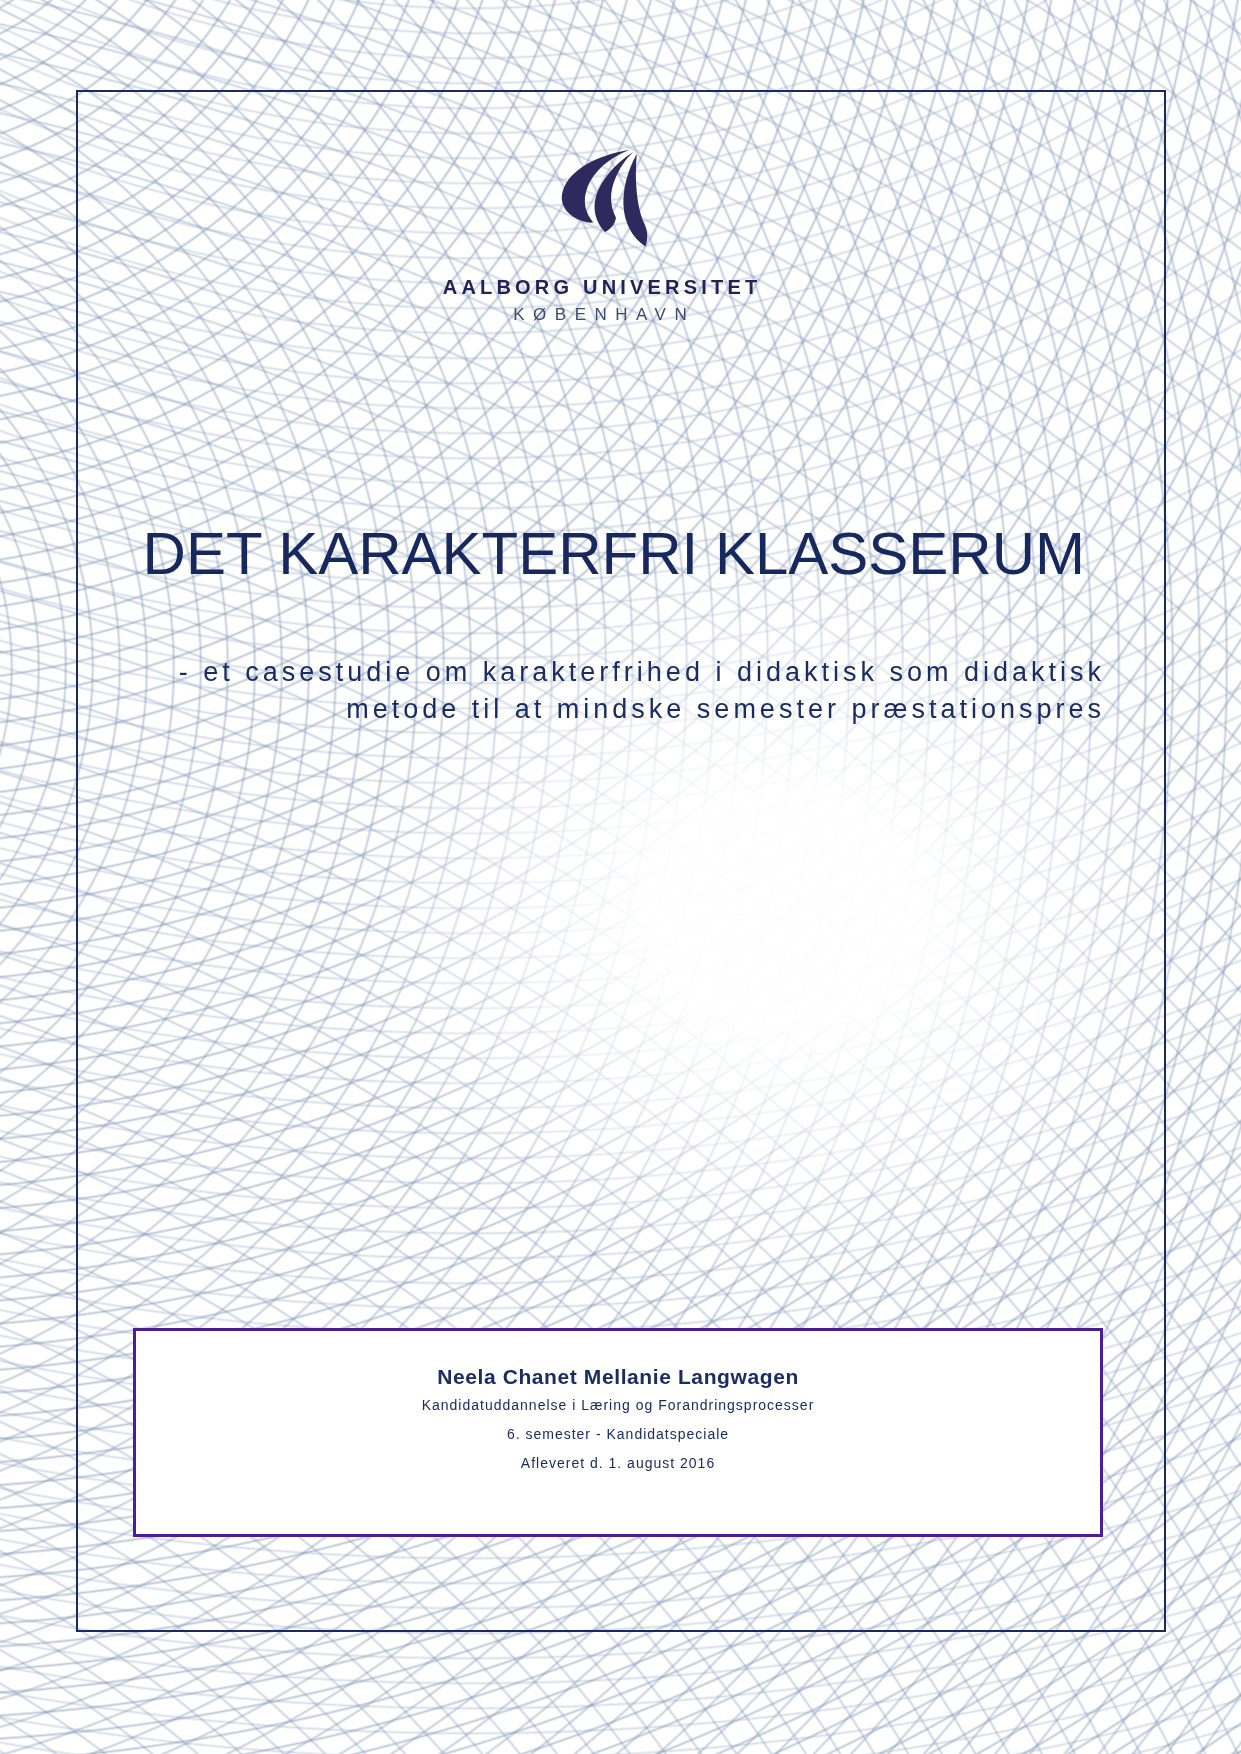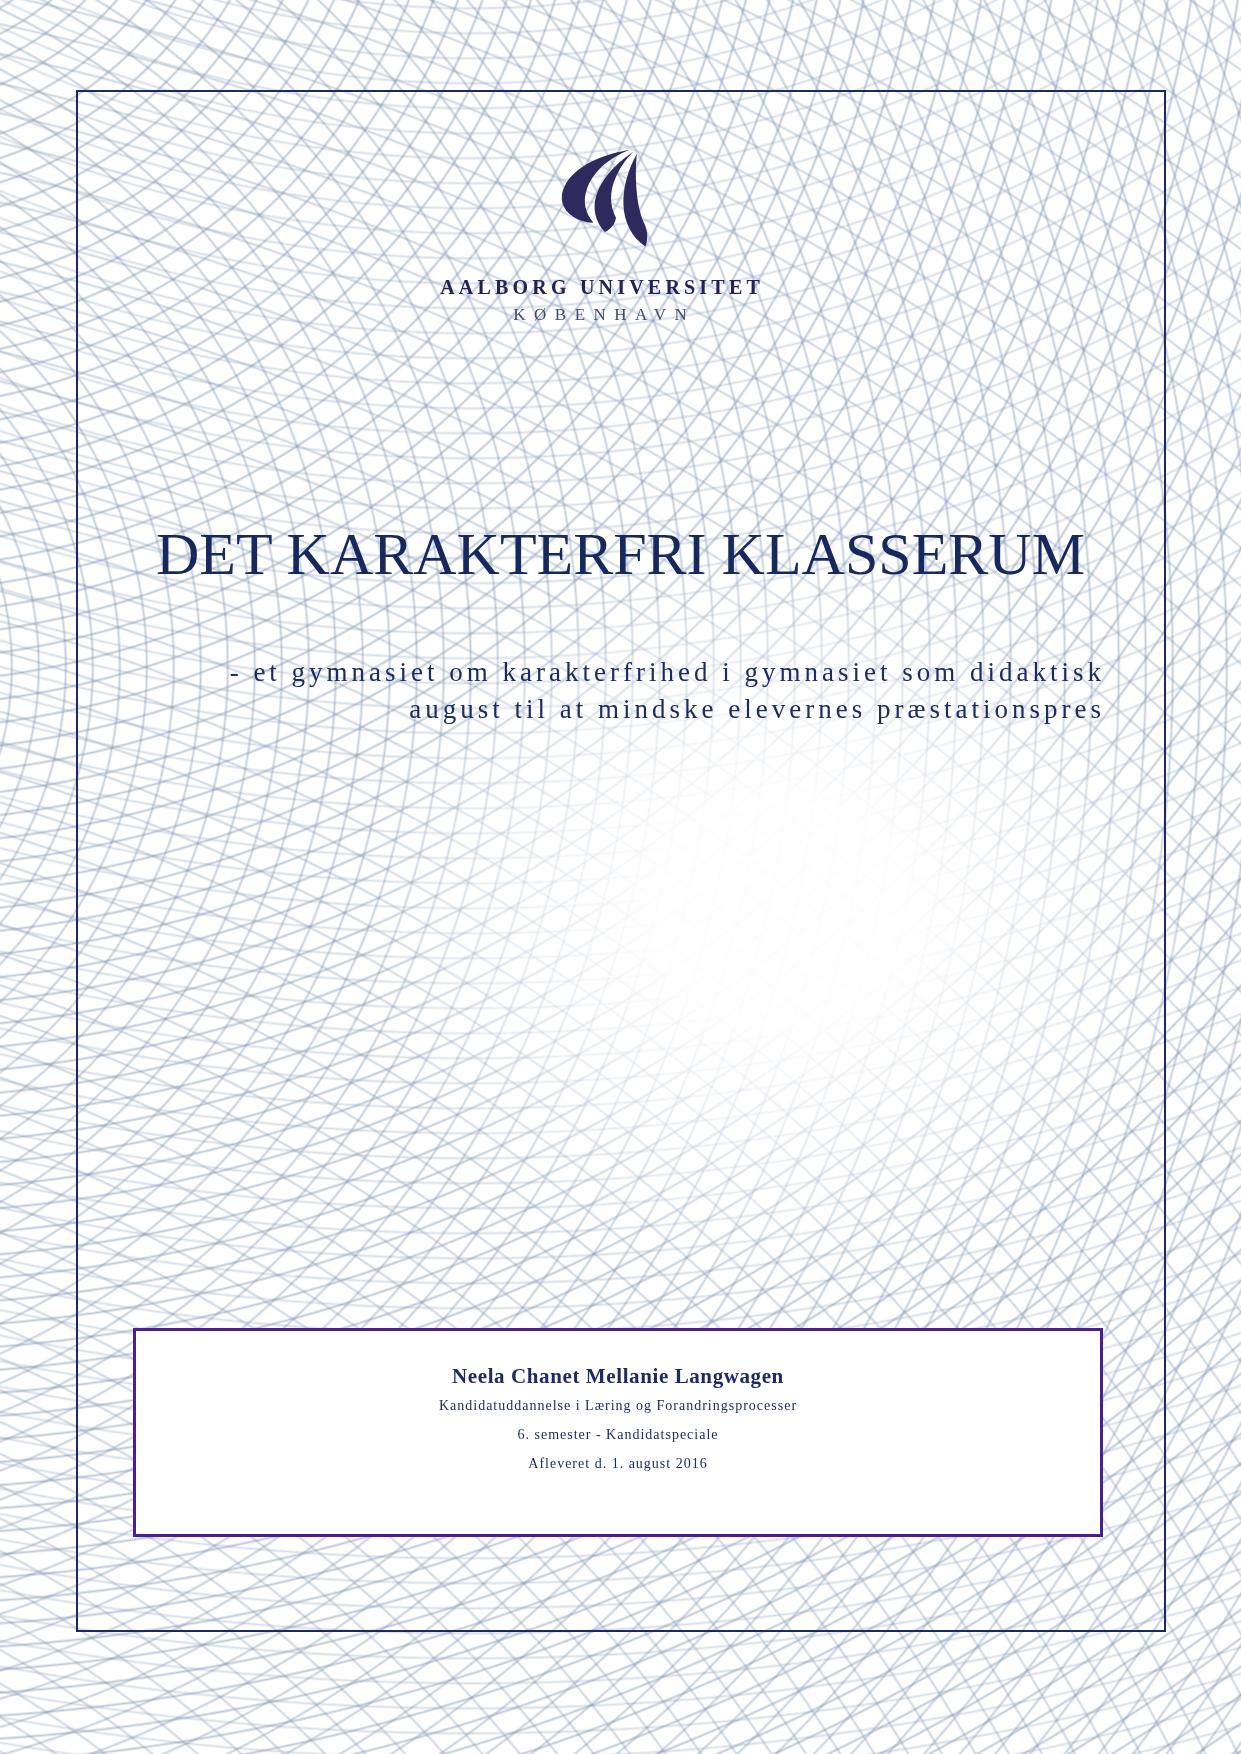--- a/index.html
+++ b/index.html
@@ -1,21 +1,21 @@
 <!DOCTYPE html>
 <html><head>
 <meta charset="utf-8">
 <style>
   html,body{margin:0;padding:0;background:#ffffff;}
   .canvas{
     position:relative;
     width:1241px;height:1754px;
     overflow:hidden;
     background:#fde047;
-    font-family:Liberation Serif, serif;
+    font-family:Liberation Sans, sans-serif;
   }
   
   .bg{
     position:absolute;inset:0;
     background-color:#ffffff;
     background-image:
       radial-gradient(ellipse 48% 30% at 63% 52%, rgba(255,255,255,0.96) 22%, rgba(255,255,255,0) 72%),
       repeating-radial-gradient(circle at -10% -12%,
         rgba(255,255,255,0) 0px, rgba(255,255,255,0) 19px,
         rgba(128,150,182,0.50) 21px, rgba(255,255,255,0) 23px),
@@ -103,21 +103,21 @@
         <path d="M88.5,8 C79,25 74,44 74.5,61 C75,79 83,96 97.5,105
                  C100.5,97 100,88.5 96,80.5 C88,63 86,33 88.5,8 Z"></path>
       </g>
     </svg>
     <div class="uni-name">AALBORG UNIVERSITET</div>
     <div class="uni-city">KØBENHAVN</div>
   </header>
 
   <main class="title-block">
     <h1 class="main-title">DET KARAKTERFRI KLASSERUM</h1>
-    <p class="subtitle"><span>- et gymnasiet om karakterfrihed i gymnasiet som didaktisk</span><br><span>august til at mindske elevernes præstationspres</span></p>
+    <p class="subtitle"><span>- et casestudie om karakterfrihed i didaktisk som didaktisk</span><br><span>metode til at mindske semester præstationspres</span></p>
   </main>
 
   <section class="info-box">
     <p class="author">Neela Chanet Mellanie Langwagen</p>
     <p>Kandidatuddannelse i Læring og Forandringsprocesser</p>
     <p>6. semester - Kandidatspeciale</p>
     <p>Afleveret d. 1. august 2016</p>
   </section>
 
 </div>

